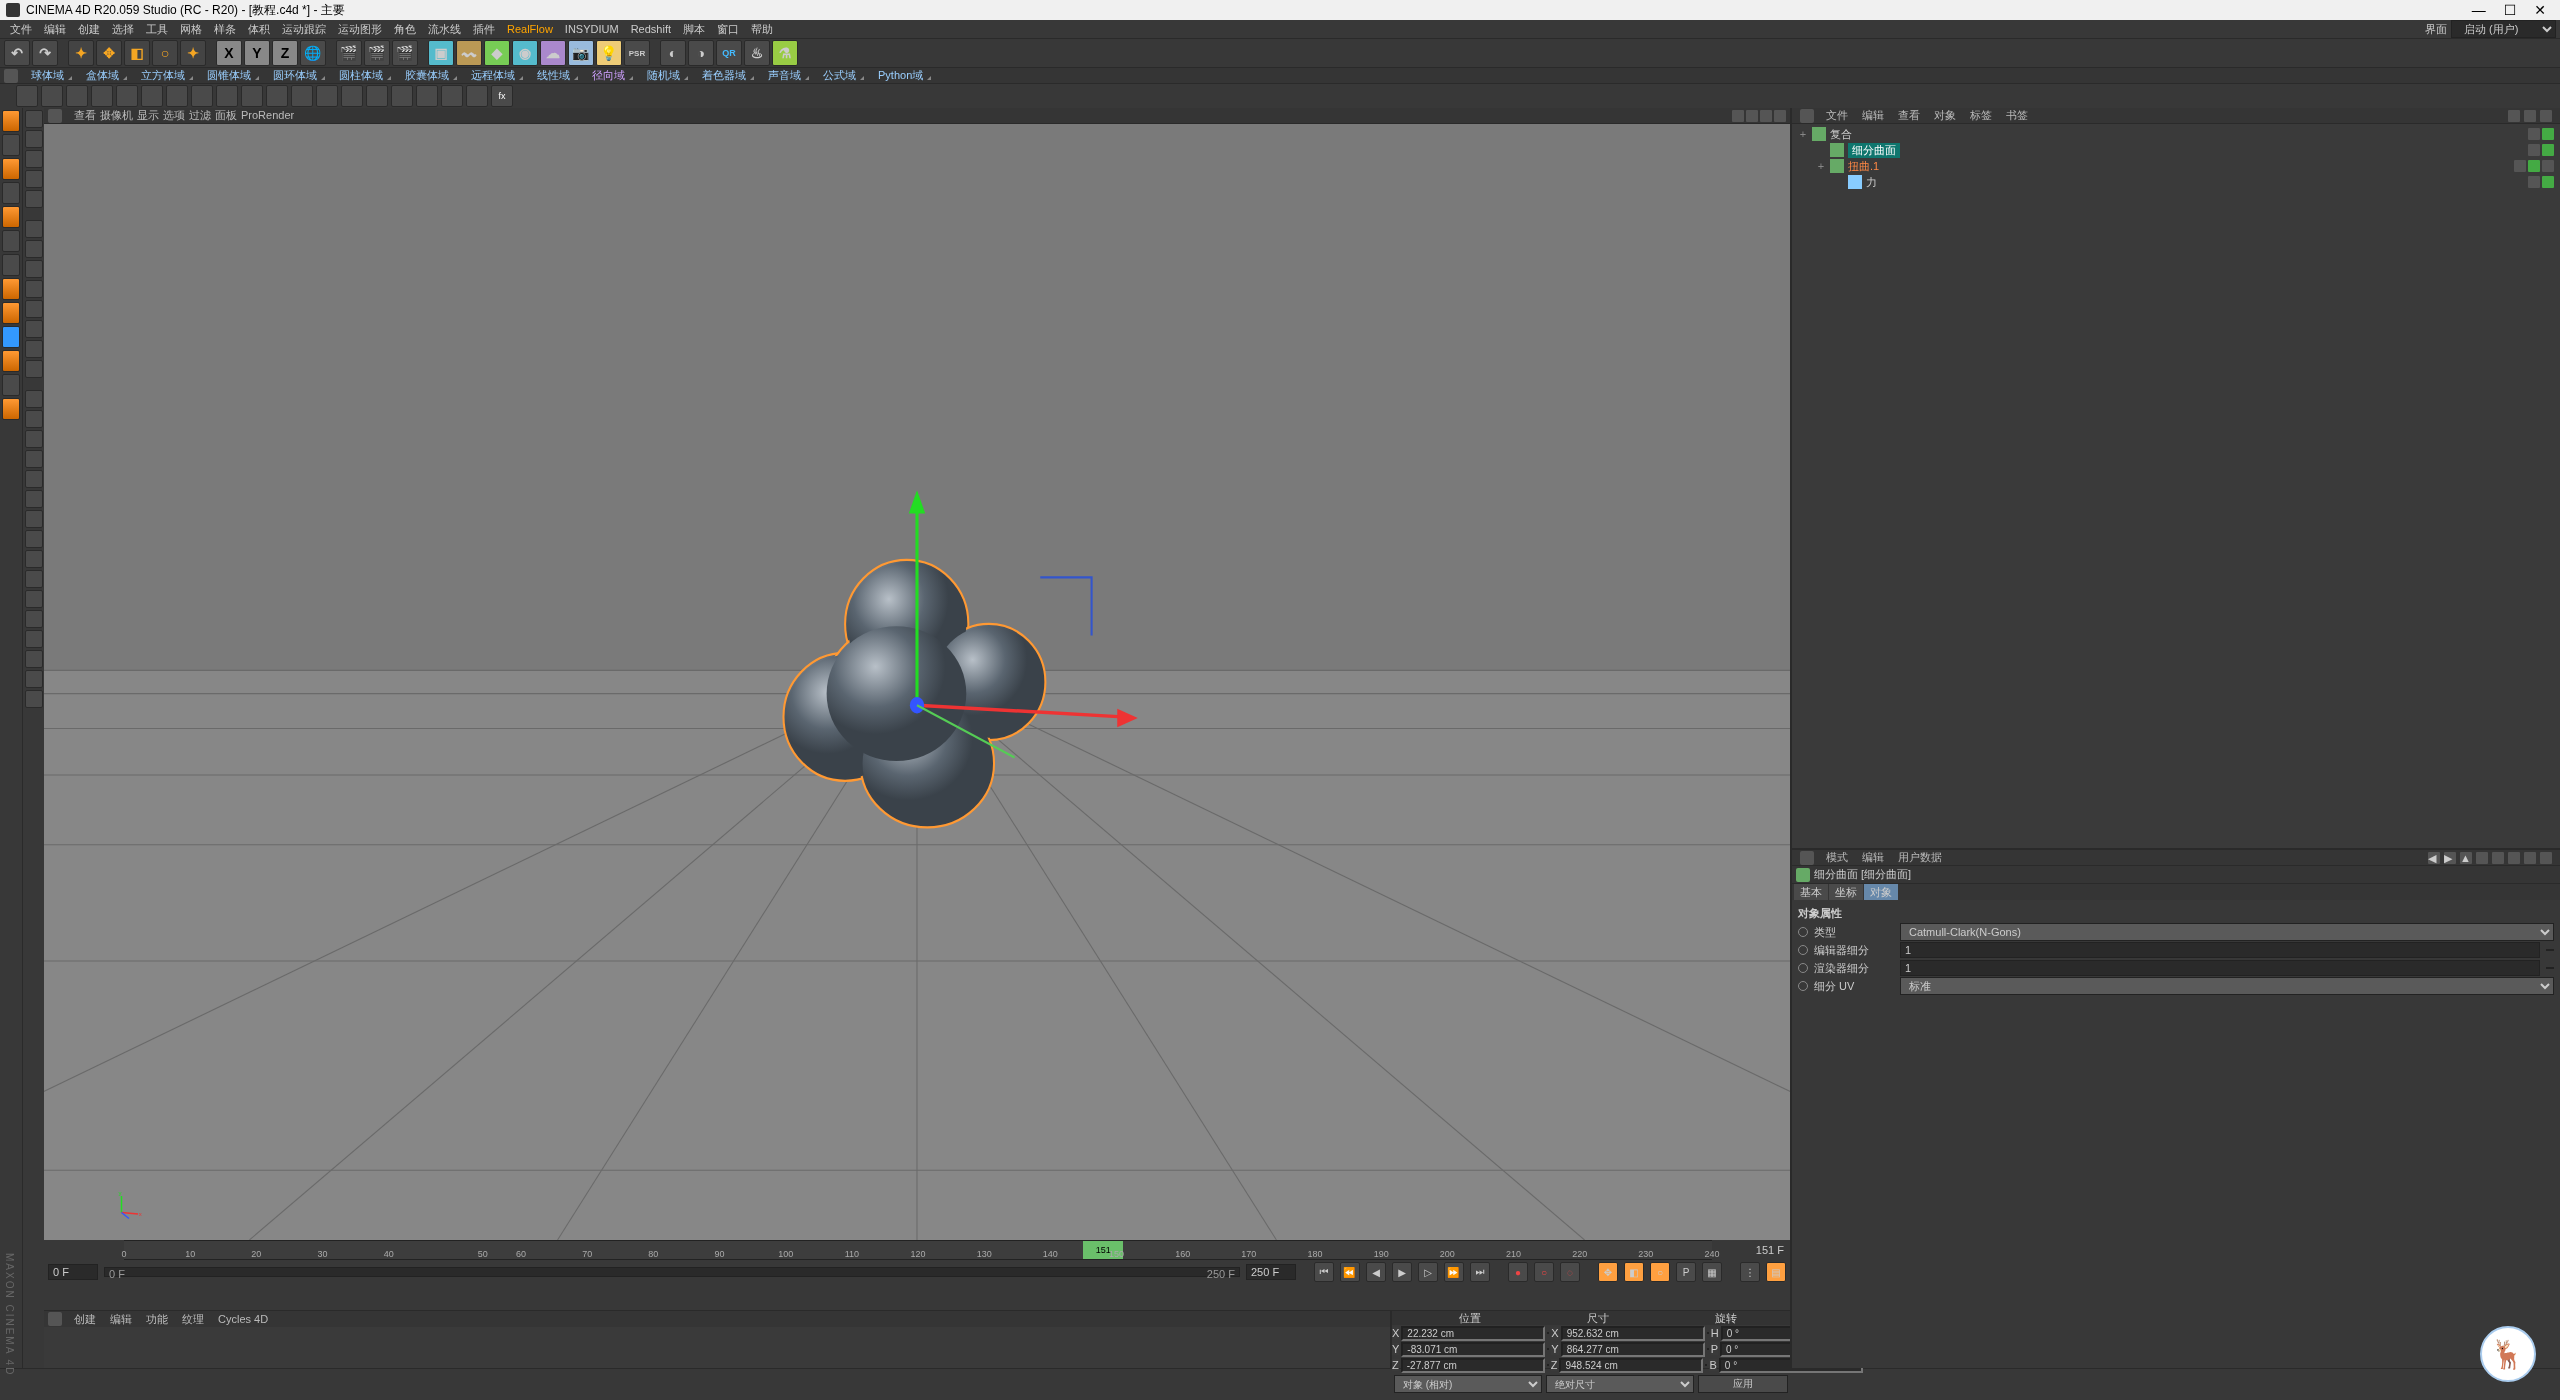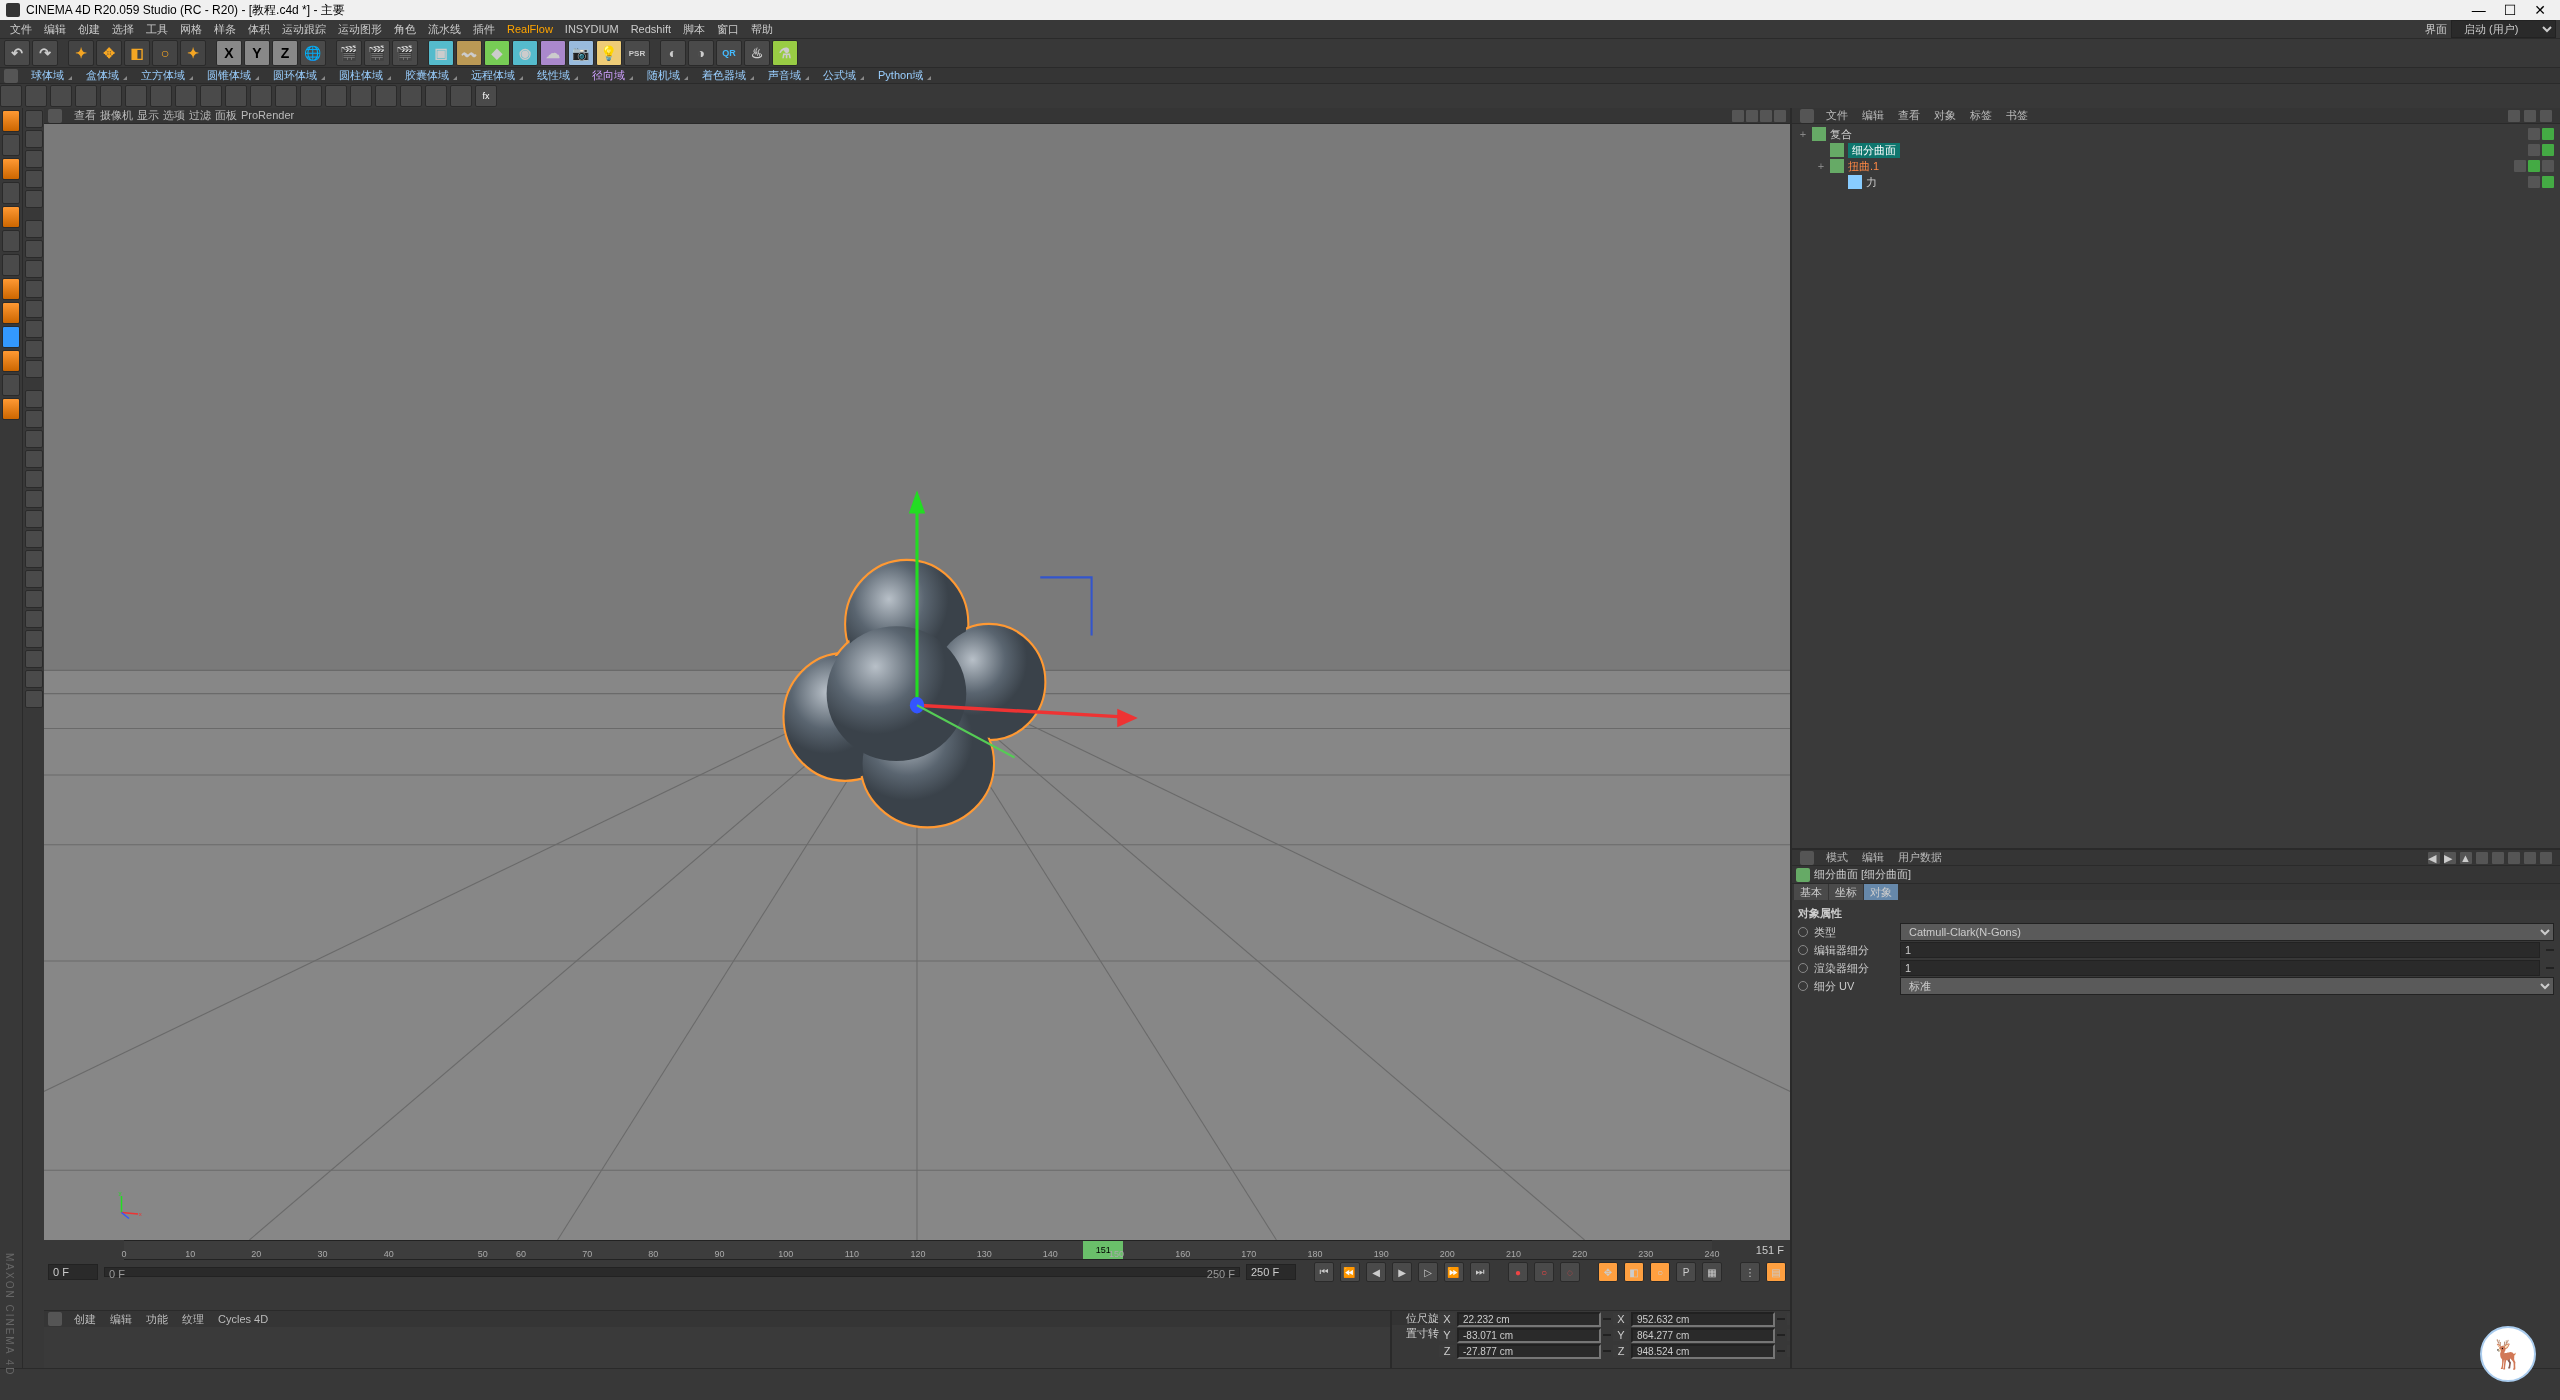--- a/index.html
+++ b/index.html
@@ -17,21 +17,21 @@
 .tb-btn.orange { background: #444; color: #f5a623; }
 .tb-sep { width: 6px; }
 .axis-x { background: #888; color: #000; }
 .axis-y { background: #888; color: #000; }
 .axis-z { background: #888; color: #000; }
 .fieldrow { background: #353535; height: 16px; display: flex; align-items: center; padding: 0 4px; gap: 2px; border-bottom: 1px solid #2a2a2a; }
 .field-item { padding: 1px 10px; color: #9acfff; cursor: pointer; border: 1px solid transparent; position: relative; }
 .field-item.sel { color: #cfa0ff; }
 .field-item::after { content: ""; position: absolute; right: 2px; bottom: 2px; width: 0; height: 0; border-left: 4px solid transparent; border-bottom: 4px solid #888; }
 .field-icon { width: 14px; height: 14px; background: #555; border-radius: 2px; }
-.toolbar2 { background: #383838; height: 24px; display: flex; align-items: center; padding: 2px 0; gap: 3px; }
+.toolbar2 { background: #383838; height: 24px; display: flex; align-items: center; padding: 2px 16px; gap: 3px; }
 .tb2-btn { width: 22px; height: 22px; background: #4a4a4a; border: 1px solid #2a2a2a; border-radius: 2px; cursor: pointer; }
 .main-layout { display: flex; height: calc(100% - 140px); }
 .left-tools { width: 22px; background: #383838; display: flex; flex-direction: column; gap: 2px; padding: 2px; }
 .left-tools2 { width: 22px; background: #383838; display: flex; flex-direction: column; gap: 2px; padding: 2px; border-left: 1px solid #2a2a2a; }
 .lt-btn { width: 18px; height: 18px; background: #4a4a4a; border: 1px solid #2a2a2a; border-radius: 2px; cursor: pointer; }
 .lt-btn.orange { background: linear-gradient(#ff9933, #cc6600); }
 .lt-btn.big { height: 22px; }
 .center-panel { flex: 1; display: flex; flex-direction: column; background: #383838; }
 .viewport-tabs { height: 16px; background: #353535; display: flex; align-items: center; padding: 0 4px; gap: 10px; border-bottom: 1px solid #2a2a2a; }
 .vt-item { color: #bbb; cursor: pointer; padding: 0 2px; }
@@ -78,21 +78,21 @@
 .timeline-ruler { height: 20px; background: #3d3d3d; position: relative; display: flex; align-items: flex-end; border-top: 1px solid #222; border-bottom: 1px solid #222; margin: 0 18px 0 40px; }
 .timeline-tick { position: absolute; bottom: 0; font-size: 9px; color: #aaa; transform: translateX(-50%); }
 .timeline-marker { position: absolute; bottom: 0; top: 0; background: #6abf6a; width: 40px; display: flex; align-items: center; justify-content: center; color: #000; font-size: 9px; }
 .timeline-controls { height: 24px; display: flex; align-items: center; padding: 2px 4px; gap: 6px; }
 .tc-input { width: 50px; background: #2a2a2a; color: #ccc; border: 1px solid #222; padding: 1px 4px; font-size: 11px; }
 .tc-slider { flex: 1; height: 10px; background: #2a2a2a; border: 1px solid #222; position: relative; }
 .tc-btn { width: 20px; height: 20px; background: #4a4a4a; border: 1px solid #2a2a2a; border-radius: 2px; cursor: pointer; display: flex; align-items: center; justify-content: center; font-size: 10px; }
 .bottom-row { height: 58px; display: flex; border-top: 1px solid #2a2a2a; }
 .bottom-tabs { height: 16px; background: #353535; display: flex; align-items: center; padding: 0 4px; gap: 10px; }
 .bottom-left { flex: 1; display: flex; flex-direction: column; }
-.coord-panel { width: 400px; background: #383838; border-left: 2px solid #2a2a2a; display: flex; flex-direction: row; }
+.coord-panel { width: 400px; background: #383838; border-left: 2px solid #2a2a2a; display: flex; flex-direction: column; }
 .coord-header { height: 14px; display: flex; background: #333; }
 .coord-header-cell { flex: 1; text-align: center; color: #ccc; }
 .coord-row { height: 16px; display: flex; align-items: center; gap: 2px; }
 .coord-label { width: 16px; text-align: center; color: #ccc; background: #3a3a3a; }
 .coord-val { flex: 1; background: #2a2a2a; color: #ccc; padding: 0 4px; font-size: 10px; }
 .coord-footer { display: flex; gap: 4px; padding: 2px; }
 .coord-select { flex: 1; background: #5a5a5a; color: #ccc; border: 1px solid #222; font-size: 10px; padding: 1px 4px; }
 .coord-apply { width: 90px; background: #4a4a4a; color: #ccc; border: 1px solid #222; font-size: 10px; padding: 1px; text-align: center; cursor: pointer; }
 .statusbar { height: 16px; background: #383838; border-top: 1px solid #2a2a2a; }
 .watermark { position: absolute; left: 4px; bottom: 24px; writing-mode: vertical-rl; color: #666; font-size: 10px; letter-spacing: 2px; }

